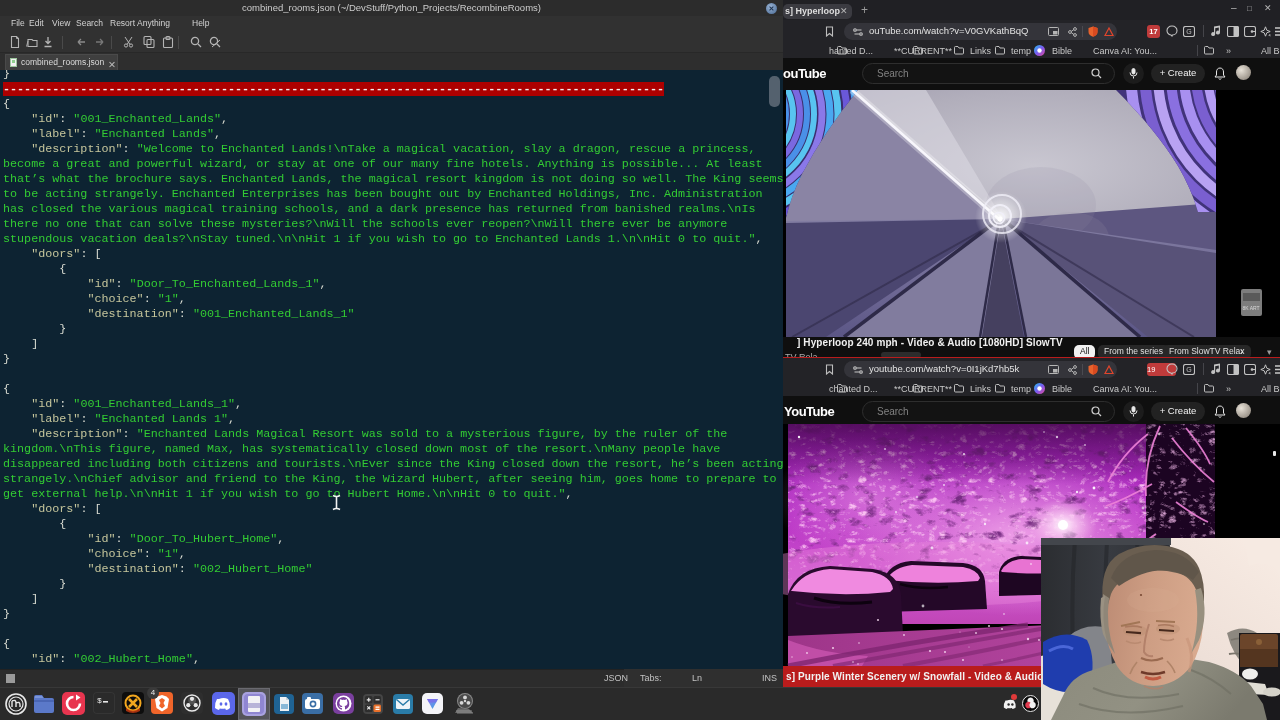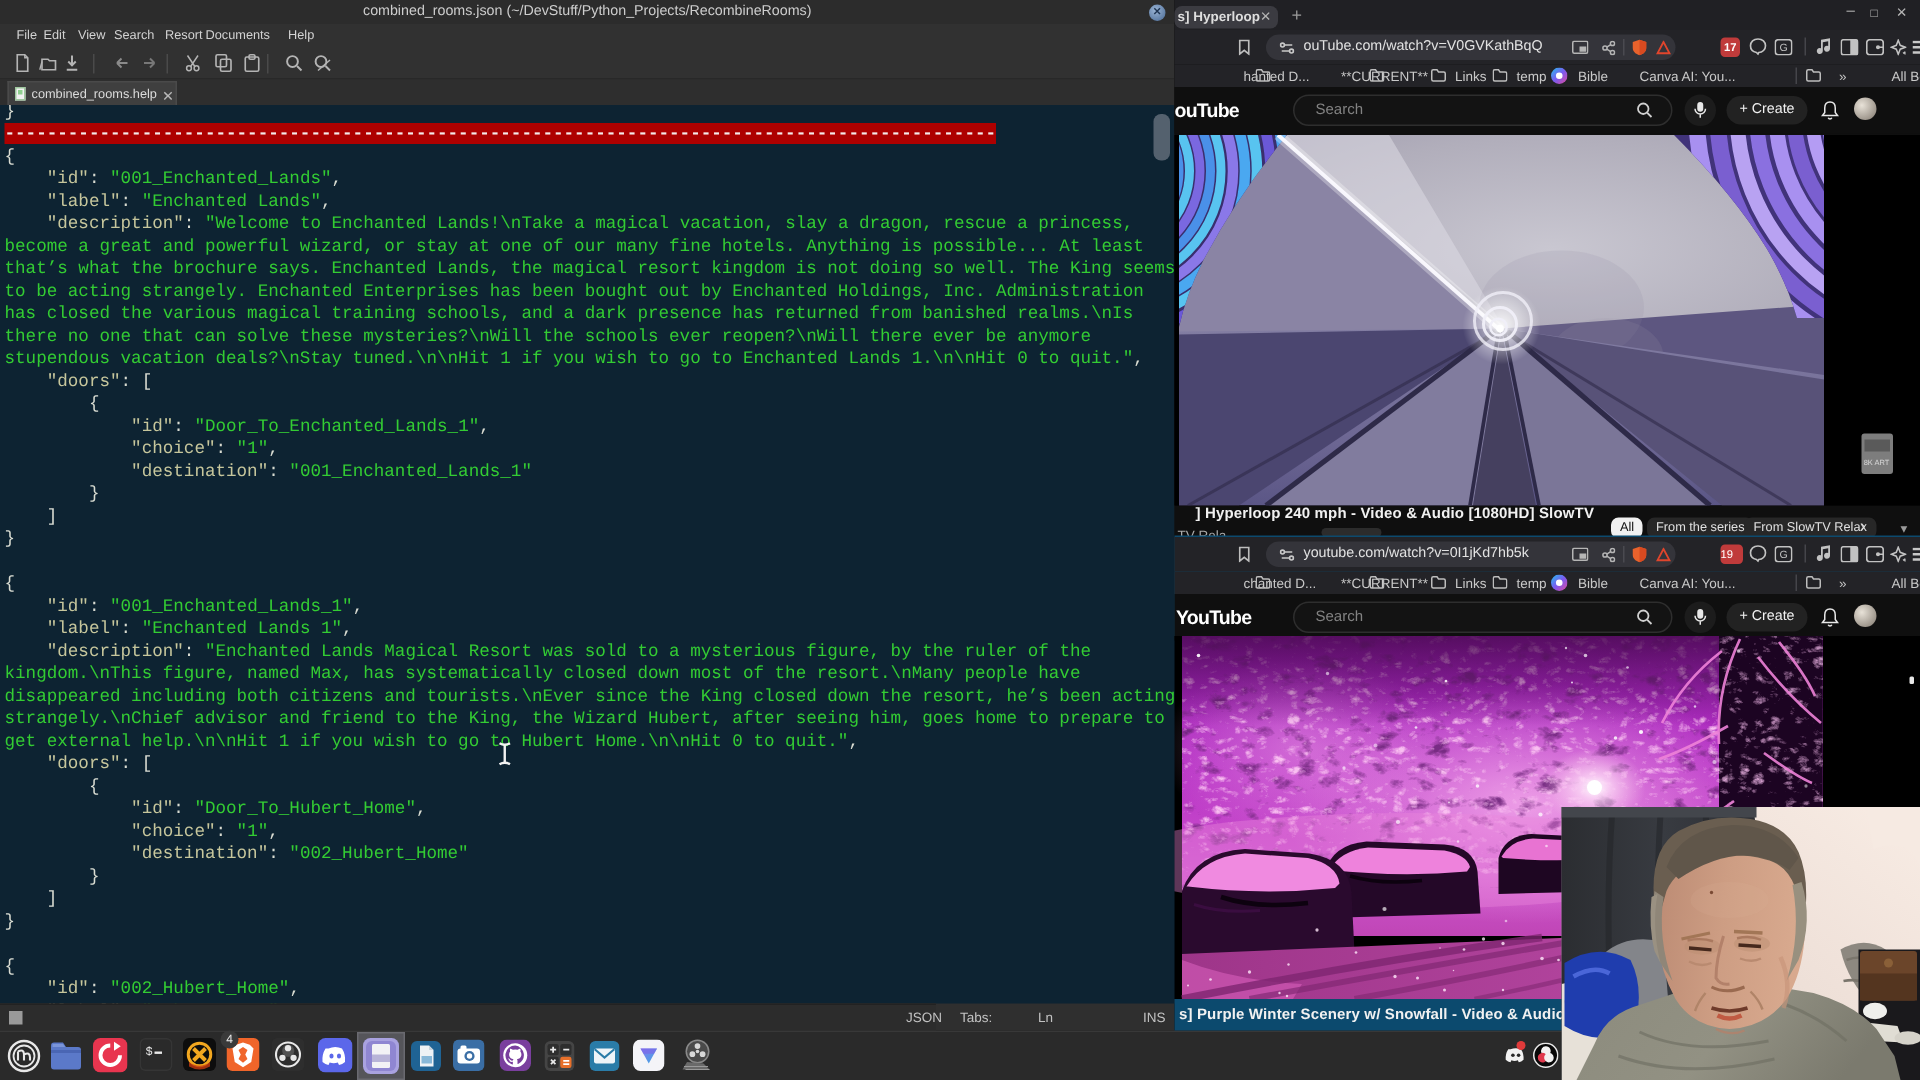--- a/index.html
+++ b/index.html
@@ -71,42 +71,42 @@
   #w1 { left:783px; top:0; width:497px; height:358px; background:#0f0f0f; }
   .w1-tabs { left:0; top:0; width:497px; height:20px; background:#202024; }
   .w1-tab { left:0; top:4px; width:69px; height:15px; background:#3b3b41;
     border-radius:5px; color:#dedede; font-size:9px; font-weight:bold; line-height:14px; }
   .vid1 { left:0px; top:90px; width:497px; height:247px; background:#000; }
   .t1 { left:14px; top:337px; width:494px; color:#f1f1f1; font-size:10px; font-weight:bold; letter-spacing:0.1px; }
   .chip { position:absolute; border-radius:5px; font-size:8.5px; line-height:13px;
     padding:0 6px; height:14px; background:#272727; color:#e0e0e0; white-space:nowrap; }
 
   
-  #w2 { left:783px; top:357px; width:497px; height:330px; background:#0c4a6e; }
+  #w2 { left:783px; top:357px; width:497px; height:330px; background:#b91c1c; }
   .vid2 { left:0; top:67px; width:497px; height:242px; background:#000; }
   .t2 { left:3px; top:314px; width:494px; color:#f1f1f1; font-size:10px; font-weight:bold; letter-spacing:0.1px; }
 
   
   #cam { left:1041px; top:538px; width:239px; height:182px; background:#35373c; overflow:hidden; }
 </style>
 </head>
 <body>
 <div id="screen">
 
   <div id="ed" class="abs">
     <div class="ed-title abs">combined_rooms.json (~/DevStuff/Python_Projects/RecombineRooms)
       <div class="ed-close abs">✕</div>
     </div>
     <div class="ed-menu abs">
       <span style="left:11px">File</span>
         <span style="left:29px">Edit</span>
       <span style="left:52px">View</span>
         <span style="left:76px">Search</span>
       <span style="left:110px">Resort</span>
-        <span style="left:137px">Documents</span>
+        <span style="left:137px">Anything</span>
       <span style="left:192px">Help</span>
     </div>
     <div class="ed-tools abs" id="tools">
         <svg width="230" height="14" viewBox="0 0 230 14" style="position:absolute;left:8px;top:3px" fill="none" stroke="#b4b4b4" stroke-width="1.1">
 <path d="M3.5 1.5 h5 l2 2 v9 h-7 z"></path>
           <path d="M8.5 1.5 v2 h2" stroke-width="0.9"></path>
 <path d="M20 4.5 h4 l1 1 h4 v6 h-9 z"></path>
           <path d="M20 6 l-1.5 5.5" stroke-width="0.9"></path>
 <path d="M40 2 v6 M37.5 6 l2.5 2.5 2.5-2.5 M36.5 11.5 h7" stroke-width="1.3"></path>
 <path d="M70 7 h7 M70 7 l3-3 M70 7 l3 3" stroke="#8a8a8a" stroke-width="1.3"></path>
@@ -126,21 +126,21 @@
 </svg>
 <div class="tsep" style="left:62px"></div>
 <div class="tsep" style="left:111px"></div>
 <div class="tsep" style="left:178px"></div>
       </div>
     <div class="ed-tabs abs">
       <div class="ed-tab abs">
         <div class="tab-ico abs">
             <i></i>
           </div>
-        <span style="position:absolute;left:15px">combined_rooms.help</span>
+        <span style="position:absolute;left:15px">combined_rooms.json</span>
         <div class="tab-x abs">✕</div>
       </div>
     </div>
     <div class="ed-code abs">
       <div class="code-lines" id="code"><div>}</div><div><span class="rl">----------------------------------------------------------------------------------------------</span></div><div>{</div><div>    <span class="k">"id"</span>: <span class="s">"001_Enchanted_Lands"</span>,</div><div>    <span class="k">"label"</span>: <span class="s">"Enchanted Lands"</span>,</div><div>    <span class="k">"description"</span>: <span class="s">"Welcome to Enchanted Lands!\nTake a magical vacation, slay a dragon, rescue a princess,</span></div><div><span class="s">become a great and powerful wizard, or stay at one of our many fine hotels. Anything is possible... At least</span></div><div><span class="s">that’s what the brochure says. Enchanted Lands, the magical resort kingdom is not doing so well. The King seems</span></div><div><span class="s">to be acting strangely. Enchanted Enterprises has been bought out by Enchanted Holdings, Inc. Administration</span></div><div><span class="s">has closed the various magical training schools, and a dark presence has returned from banished realms.\nIs</span></div><div><span class="s">there no one that can solve these mysteries?\nWill the schools ever reopen?\nWill there ever be anymore</span></div><div><span class="s">stupendous vacation deals?\nStay tuned.\n\nHit 1 if you wish to go to Enchanted Lands 1.\n\nHit 0 to quit."</span>,</div><div>    <span class="k">"doors"</span>: [</div><div>        {</div><div>            <span class="k">"id"</span>: <span class="s">"Door_To_Enchanted_Lands_1"</span>,</div><div>            <span class="k">"choice"</span>: <span class="s">"1"</span>,</div><div>            <span class="k">"destination"</span>: <span class="s">"001_Enchanted_Lands_1"</span></div><div>        }</div><div>    ]</div><div>}</div><div>​</div><div>{</div><div>    <span class="k">"id"</span>: <span class="s">"001_Enchanted_Lands_1"</span>,</div><div>    <span class="k">"label"</span>: <span class="s">"Enchanted Lands 1"</span>,</div><div>    <span class="k">"description"</span>: <span class="s">"Enchanted Lands Magical Resort was sold to a mysterious figure, by the ruler of the</span></div><div><span class="s">kingdom.\nThis figure, named Max, has systematically closed down most of the resort.\nMany people have</span></div><div><span class="s">disappeared including both citizens and tourists.\nEver since the King closed down the resort, he’s been acting</span></div><div><span class="s">strangely.\nChief advisor and friend to the King, the Wizard Hubert, after seeing him, goes home to prepare to</span></div><div><span class="s">get external help.\n\nHit 1 if you wish to go to Hubert Home.\n\nHit 0 to quit."</span>,</div><div>    <span class="k">"doors"</span>: [</div><div>        {</div><div>            <span class="k">"id"</span>: <span class="s">"Door_To_Hubert_Home"</span>,</div><div>            <span class="k">"choice"</span>: <span class="s">"1"</span>,</div><div>            <span class="k">"destination"</span>: <span class="s">"002_Hubert_Home"</span></div><div>        }</div><div>    ]</div><div>}</div><div>​</div><div>{</div><div>    <span class="k">"id"</span>: <span class="s">"002_Hubert_Home"</span>,</div><div>    <span class="k">"label"</span>: <span class="s">"Hubert Home"</span>,</div></div>
       <div class="sb-thumb abs"></div>
       <svg class="ibeam abs" width="11" height="17" viewBox="0 0 11 17">
           <g stroke="#f2f2f2" stroke-width="1.6" fill="none">
             <path d="M2 1.5 Q5.5 3.5 9 1.5"></path>
             <path d="M2 15.5 Q5.5 13.5 9 15.5"></path>
@@ -543,21 +543,21 @@
           </svg>
  <div style="position:absolute;left:238px;top:3px;width:1px;height:11px;background:#4a4a50"></div>
  <svg width="10" height="11" viewBox="0 0 10 11" style="position:absolute;left:244px;top:3px">
             <path d="M5 0.5 L9.5 2 V6 C9.5 8.5 7.5 10 5 10.8 C2.5 10 0.5 8.5 0.5 6 V2 Z" fill="#e8622c"></path>
             <path d="M5 0.5 L9.5 2 V6 C9.5 8.5 7.5 10 5 10.8 Z" fill="#d84a20"></path>
           </svg>
  <svg width="10" height="10" viewBox="0 0 10 10" style="position:absolute;left:260px;top:4px">
             <path d="M5 1 L9 8.5 H1 Z" fill="none" stroke="#e0452c" stroke-width="1.2"></path>
           </svg>
 </div>
-<div style="position:absolute;left:364px;top:5px;width:15px;height:13px;border-radius:3px;background:#c03b3b;color:#fff;font-size:7.5px;font-weight:normal;line-height:13px">19</div>
+<div style="position:absolute;left:364px;top:5px;width:29px;height:13px;border-radius:3px;background:#c03b3b;color:#fff;font-size:7.5px;font-weight:normal;line-height:13px">19</div>
 <svg width="12" height="12" viewBox="0 0 12 12" style="position:absolute;left:383px;top:5px" fill="none" stroke="#c2c2c2" stroke-width="1.1">
           <path d="M6 1 C9 1 11 3 11 5.5 C11 8 9 10 6.5 10 L6 11 L5 10 C2.5 9.5 1 8 1 5.5 C1 3 3 1 6 1 Z"></path>
         </svg>
 <svg width="12" height="11" viewBox="0 0 12 11" style="position:absolute;left:400px;top:6px" fill="none" stroke="#c2c2c2" stroke-width="1.1">
           <rect x="0.5" y="0.5" width="11" height="10" rx="2"></rect>
           <text x="6" y="8" font-size="7" fill="#c2c2c2" stroke="none" text-anchor="middle" font-family="Liberation Sans">G</text>
         </svg>
 <div style="position:absolute;left:420px;top:5px;width:1px;height:12px;background:#45454a"></div>
 <svg width="11" height="12" viewBox="0 0 11 12" style="position:absolute;left:427px;top:5px" fill="#c2c2c2">
           <path d="M4 1.5 L10 0.5 V7.5 A2 2 0 1 1 8.8 5.7 V2.5 L5.2 3.2 V9 A2 2 0 1 1 4 7.2 Z"></path>

